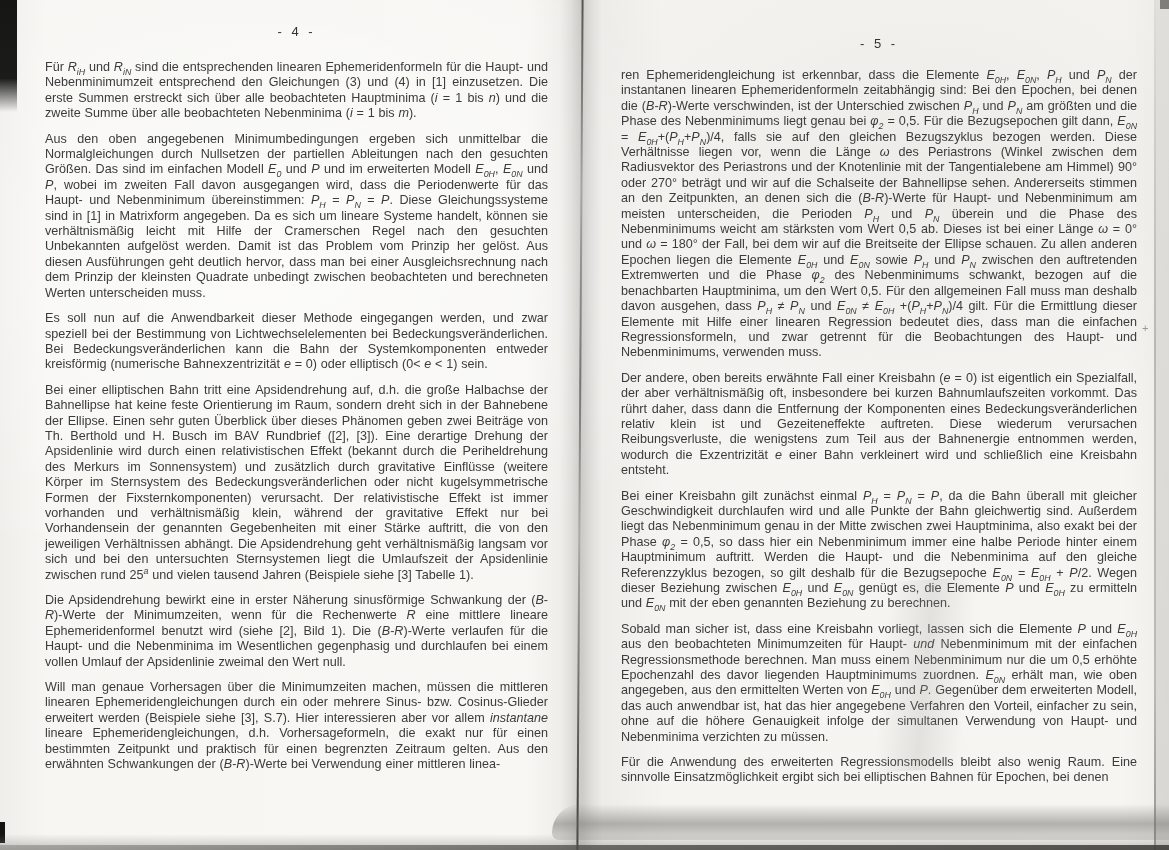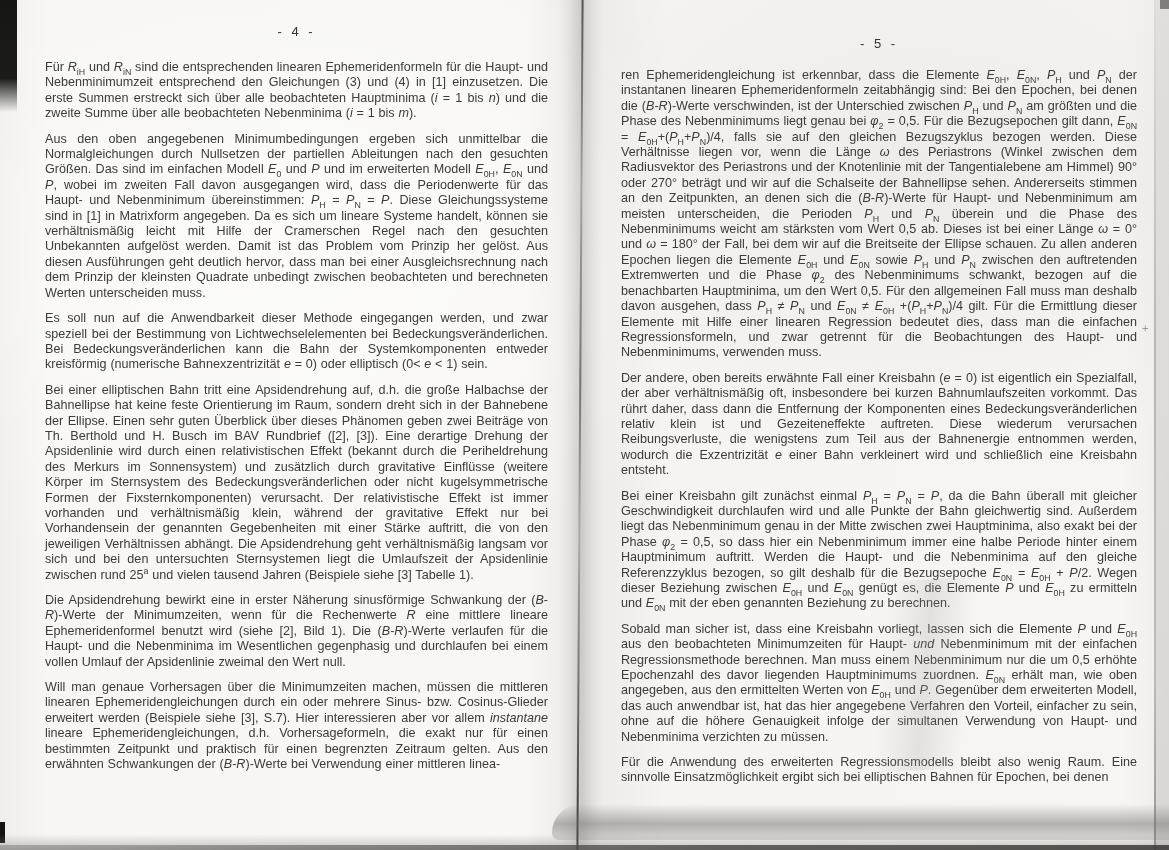--- a/index.html
+++ b/index.html
@@ -34,21 +34,21 @@
   .text-block.right{left:621px;top:68px;width:516px;}
   p.para{
     margin:0 0 10px 0;
     font-size:12.6px;
     line-height:15.4px;
     color:#3b3b3b;
     word-spacing:0.3px;
   }
   p.para:last-child{margin-bottom:8px;}
   p.para i{font-style:italic;}
-  p.para sub,p.para sup{font-size:0.7em;line-height:0;}
+  p.para sub,p.para sup{font-size:0.7em;line-height:0;font-style:italic;}
   
   .gutter-shadow{
     position:absolute;left:560px;top:0;width:42px;height:100%;
     background:linear-gradient(90deg,rgba(120,118,114,0) 0%,rgba(120,118,114,0.18) 45%,rgba(120,118,114,0.22) 52%,rgba(120,118,114,0) 100%);
   }
   .gutter-fold{
     position:absolute;left:579px;top:0;width:2px;height:100%;
     background:linear-gradient(to bottom,
       rgba(45,45,42,0.75) 0%,rgba(90,88,84,0.35) 22%,rgba(55,55,52,0.6) 45%,
       rgba(95,93,89,0.3) 63%,rgba(40,40,38,0.7) 88%,rgba(25,25,23,0.85) 100%);

